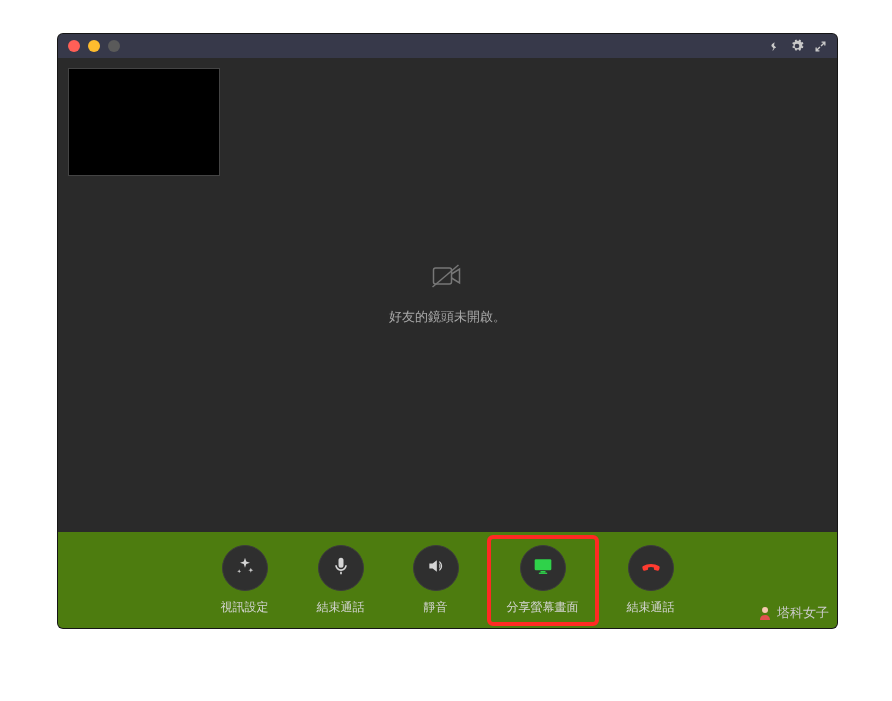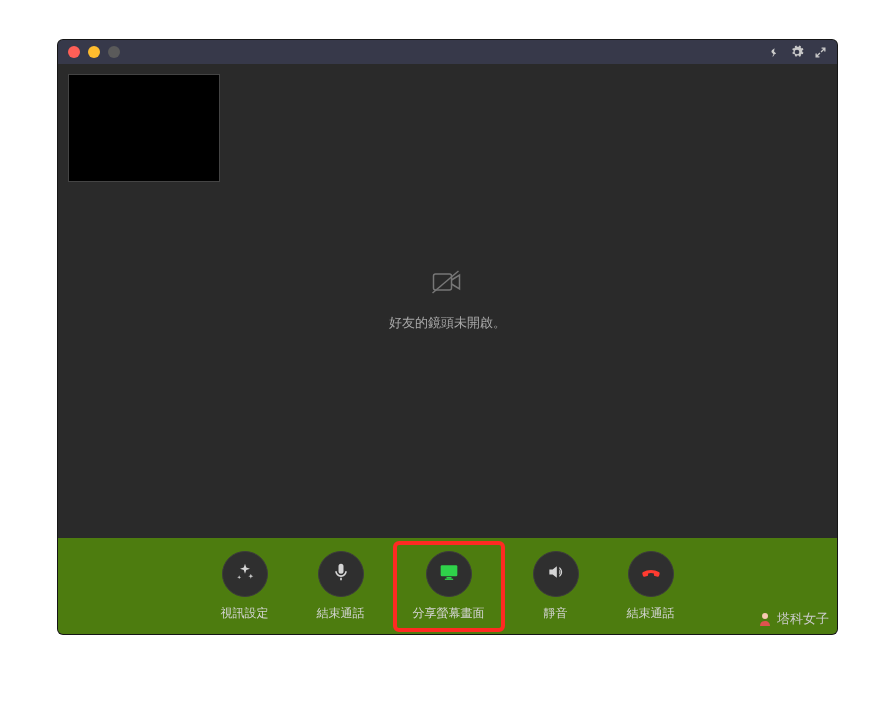--- a/index.html
+++ b/index.html
@@ -6,21 +6,21 @@
   body {
     width: 892px;
     height: 701px;
     background: #fff;
     font-family: -apple-system, "PingFang TC", "Microsoft JhengHei", sans-serif;
     position: relative;
   }
   .window {
     position: absolute;
     left: 58px;
-    top: 40px;
+    top: 34px;
     width: 779px;
     height: 594px;
     background: #2a2a2a;
     border-radius: 5px;
     overflow: hidden;
     box-shadow: 0 0 0 1px #151515;
   }
   .titlebar {
     height: 24px;
     background: #37394a;
@@ -209,43 +209,43 @@
         <span>
           <svg width="20" height="20" viewBox="0 0 24 24" fill="#d5d5d5">
               <path d="M12 2a3 3 0 00-3 3v6a3 3 0 006 0V5a3 3 0 00-3-3zM5 11a7 7 0 0014 0h-2a5 5 0 01-10 0H5zM11 19h2v3h-2z"></path>
             </svg>
         </span>
       </div>
       <div class="ctrl-label">結束通話</div>
     </div>
 
 
+    <div class="ctrl">
+      <div class="circle">
+        <span>
+          <svg width="20" height="20" viewBox="0 0 24 24" fill="#d5d5d5">
+              <path d="M4 9h4l5-4v14l-5-4H4V9zm12 0a4 4 0 010 6v-6zm0-3a7 7 0 010 12v-2a5 5 0 000-8V6z"></path>
+            </svg>
+        </span>
+      </div>
+      <div class="ctrl-label">靜音</div>
+    </div>
+
     <div class="ctrl" style="position:relative;">
       <div class="highlight"></div>
       <div class="circle">
         <span>
           <svg width="20" height="20" viewBox="0 0 24 24" fill="#2fd24a">
               <rect x="2" y="4" width="20" height="13" rx="1.5"></rect>
               <rect x="9" y="18" width="6" height="2"></rect>
               <rect x="7" y="20" width="10" height="1.5"></rect>
             </svg>
         </span>
       </div>
       <div class="ctrl-label">分享螢幕畫面</div>
-    </div>
-
-    <div class="ctrl">
-      <div class="circle">
-        <span>
-          <svg width="20" height="20" viewBox="0 0 24 24" fill="#d5d5d5">
-              <path d="M4 9h4l5-4v14l-5-4H4V9zm12 0a4 4 0 010 6v-6zm0-3a7 7 0 010 12v-2a5 5 0 000-8V6z"></path>
-            </svg>
-        </span>
-      </div>
-      <div class="ctrl-label">靜音</div>
     </div>
 
     <div class="ctrl">
       <div class="circle">
         <span>
           <svg width="24" height="24" viewBox="0 0 24 24" fill="#ff3b30">
               <path d="M12 10c-3 0-5.5.7-7.8 2-.7.4-1 1.2-.8 2l.6 2c.2.6.8 1 1.4.8l2.8-.7c.5-.1.9-.6.9-1.1v-1.5c1-.3 2-.5 2.9-.5s1.9.2 2.9.5V15c0 .5.4 1 .9 1.1l2.8.7c.6.2 1.2-.2 1.4-.8l.6-2c.2-.8-.1-1.6-.8-2C17.5 10.7 15 10 12 10z"></path>
             </svg>
         </span>
       </div>

